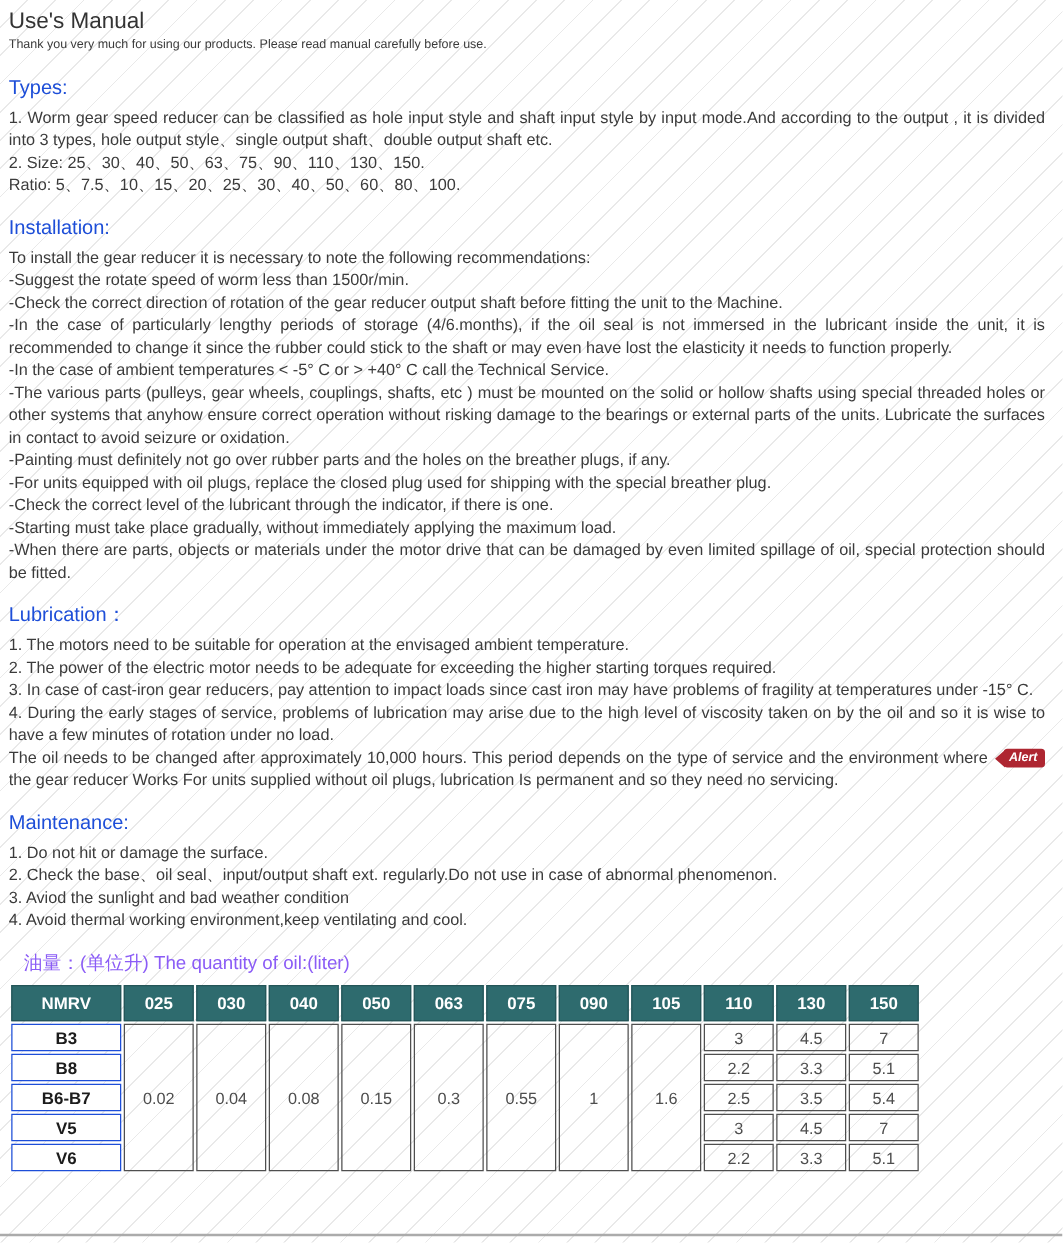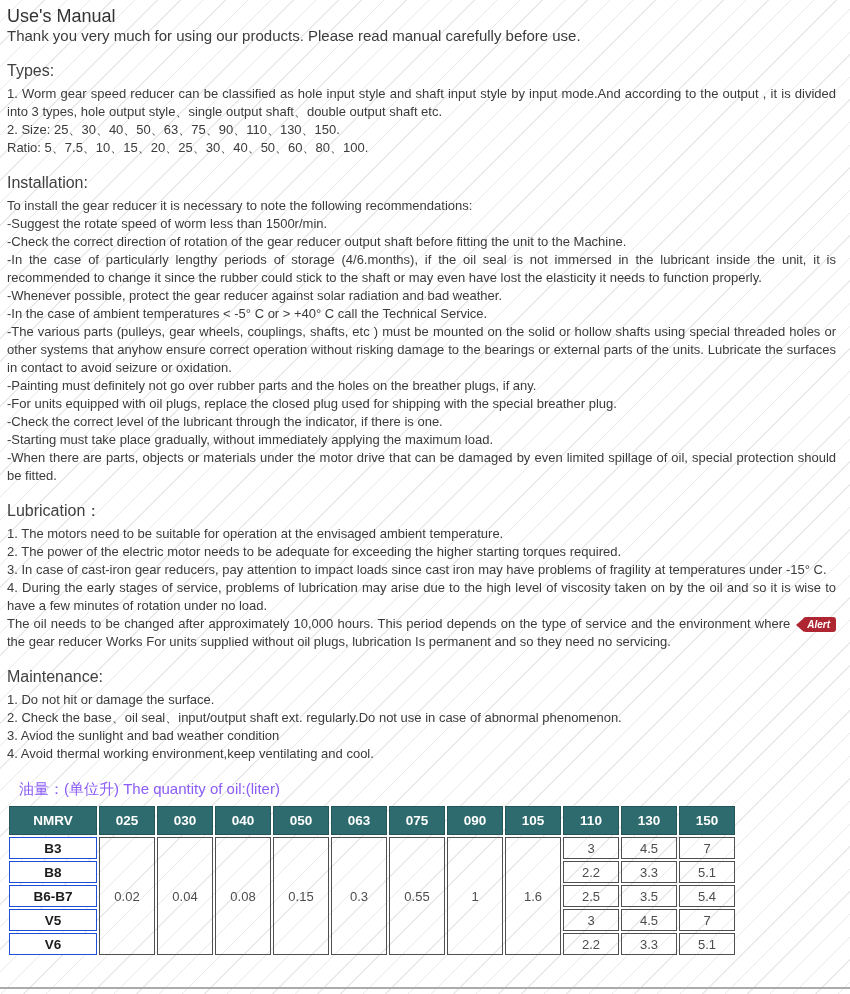--- a/index.html
+++ b/index.html
@@ -11,24 +11,24 @@
       rgba(255,255,255,0) 0px, rgba(255,255,255,0) 15px,
       #e9e9e9 15px, #e9e9e9 16px);
     font-family:"Liberation Sans","DejaVu Sans",sans-serif;
     color:#3b3b3b;
   }
   .content{padding:5px 14px 0 7px;}
   .page-title{
     font-size:18px;line-height:22px;font-weight:400;
     color:#333;margin:0;
   }
-  .intro{font-size:15px;line-height:18px;margin:0;}
+  .intro{font-size:10px;line-height:18px;margin:0;}
   .section-heading{
     font-size:16px;line-height:20px;font-weight:400;
-    color:#404040;margin:16px 0 4px 0;
+    color:#1d4ed8;margin:16px 0 4px 0;
   }
   .line{
     font-size:13px;line-height:18px;margin:0;
     text-align:justify;
   }
   .alert-badge{
     float:right;
     display:inline-flex;align-items:center;
     margin:2px 0 4px 6px;
     height:15px;
@@ -88,21 +88,20 @@
     <p class="line">2. Size: 25、30、40、50、63、75、90、110、130、150.</p>
     <p class="line">Ratio: 5、7.5、10、15、20、25、30、40、50、60、80、100.</p>
   </div>
 
   <div>
     <h2 class="section-heading">Installation:</h2>
     <p class="line">To install the gear reducer it is necessary to note the following recommendations:</p>
     <p class="line">-Suggest the rotate speed of worm less than 1500r/min.</p>
     <p class="line">-Check the correct direction of rotation of the gear reducer output shaft before fitting the unit to the Machine.</p>
     <p class="line">-In the case of particularly lengthy periods of storage (4/6.months), if the oil seal is not immersed in the lubricant inside the unit, it is recommended to change it since the rubber could stick to the shaft or may even have lost the elasticity it needs to function properly.</p>
-    <p class="line">-Whenever possible, protect the gear reducer against solar radiation and bad weather.</p>
     <p class="line">-In the case of ambient temperatures &lt; -5° C or &gt; +40° C call the Technical Service.</p>
     <p class="line">-The various parts (pulleys, gear wheels, couplings, shafts, etc ) must be mounted on the solid or hollow shafts using special threaded holes or other systems that anyhow ensure correct operation without risking damage to the bearings or external parts of the units. Lubricate the surfaces in contact to avoid seizure or oxidation.</p>
     <p class="line">-Painting must definitely not go over rubber parts and the holes on the breather plugs, if any.</p>
     <p class="line">-For units equipped with oil plugs, replace the closed plug used for shipping with the special breather plug.</p>
     <p class="line">-Check the correct level of the lubricant through the indicator, if there is one.</p>
     <p class="line">-Starting must take place gradually, without immediately applying the maximum load.</p>
     <p class="line">-When there are parts, objects or materials under the motor drive that can be damaged by even limited spillage of oil, special protection should be fitted.</p>
   </div>
 
   <div>

